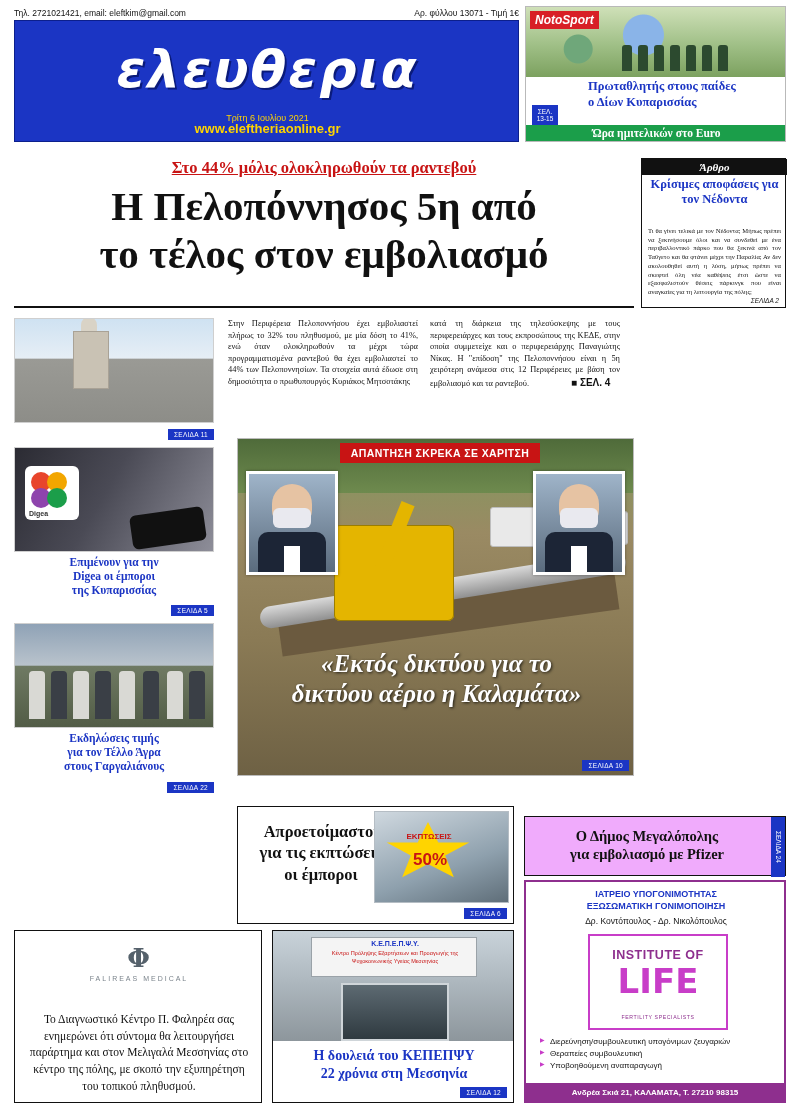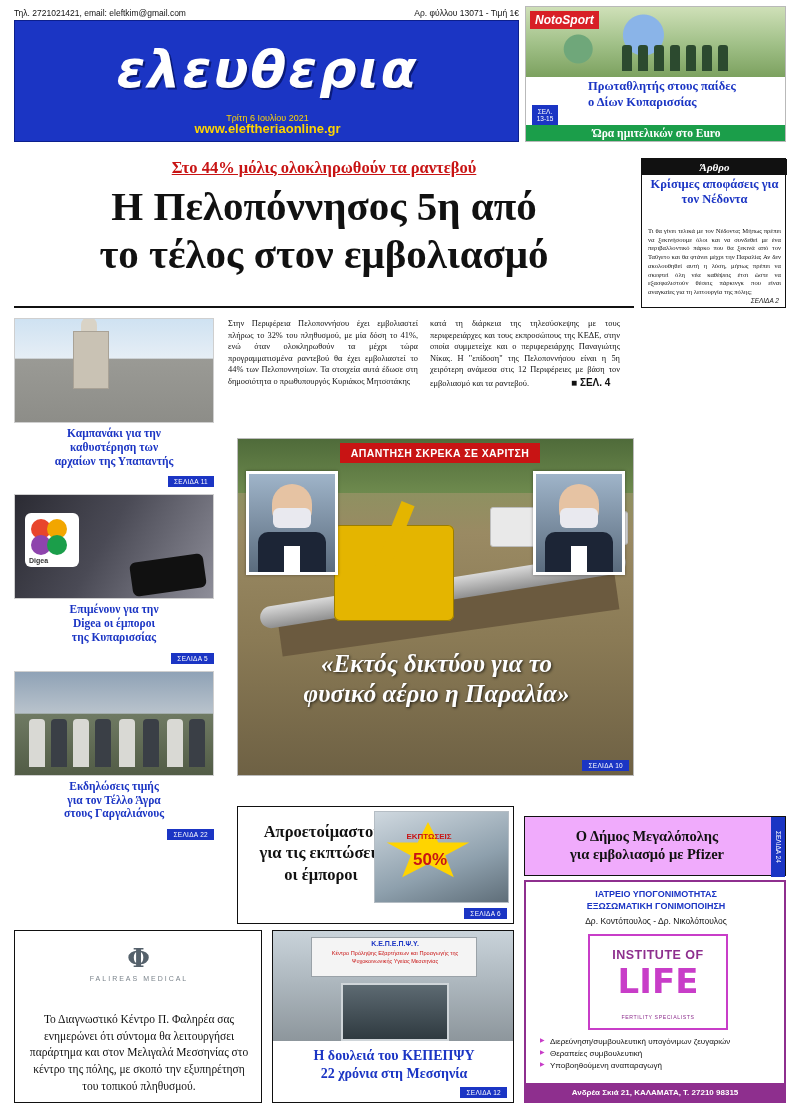--- a/index.html
+++ b/index.html
@@ -476,25 +476,20 @@
     <div class="col">
       <span>κατά τη διάρκεια της τηλεσύσκεψης με τους περιφερειάρχες και τους εκπροσώπους της ΚΕΔΕ, στην οποία συμμετείχε και ο περιφερειάρχης Παναγιώτης Νίκας. Η "επίδοση" της Πελοποννήσου είναι η 5η χειρότερη ανάμεσα στις 12 Περιφέρειες με βάση τον εμβολιασμό και τα ραντεβού.</span>
       <span class="sel">■ ΣΕΛ. 4</span>
     </div>
   </div>
 
   <div class="leftcol">
 
     <div class="lc-item">
       <div class="lc-photo ph-church"></div>
-      <div class="lc-cap">
-        <div>Καμπανάκι για την</div>
-        <div>καθυστέρηση των</div>
-        <div>αρχαίων της Υπαπαντής</div>
-      </div>
       <div class="tag-wrap">
         <span class="tag">ΣΕΛΙΔΑ 11</span>
       </div>
     </div>
 
     <div class="lc-item">
       <div class="lc-photo ph-remote">
         <div class="digea"></div>
         <div class="d1"></div>
         <div class="d2"></div>
@@ -557,21 +552,21 @@
     <div class="portrait right">
       <div class="head"></div>
       <div class="mask"></div>
       <div class="torso">
           <div class="shirt"></div>
         </div>
     </div>
 
     <div class="quote">
       <div>«Εκτός δικτύου για το</div>
-      <div>φυσικό αέριο η Παραλία»</div>
+      <div>δικτύου αέριο η Καλαμάτα»</div>
     </div>
     <span class="tag">ΣΕΛΙΔΑ 10</span>
   </div>
 
   <div class="discbox">
     <div class="txt">
       <div>Απροετοίμαστοι</div>
       <div>για τις εκπτώσεις</div>
       <div>οι έμποροι</div>
     </div>

